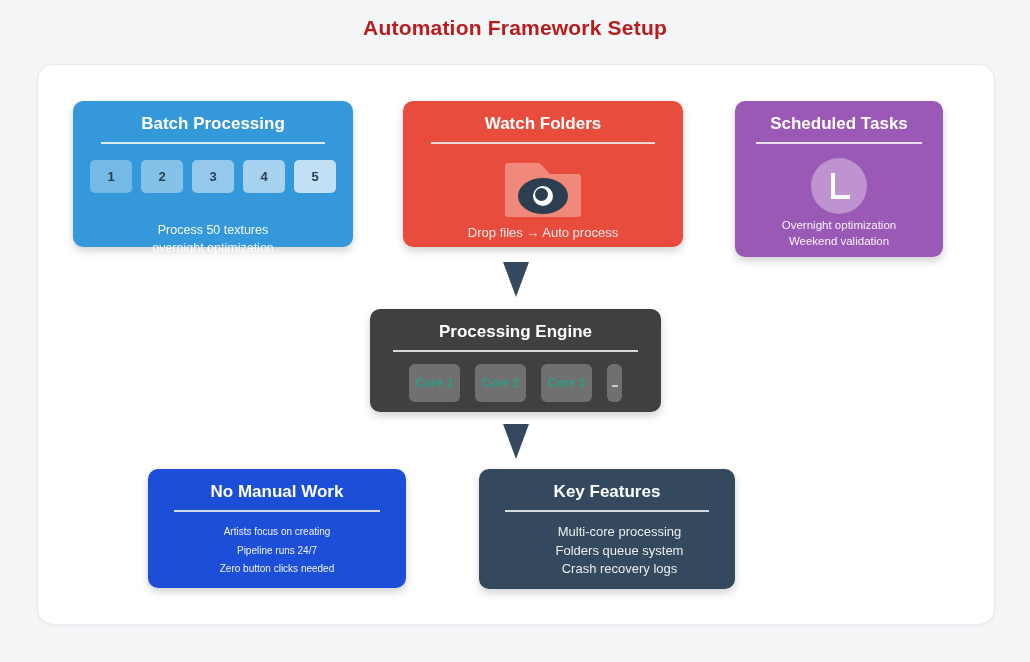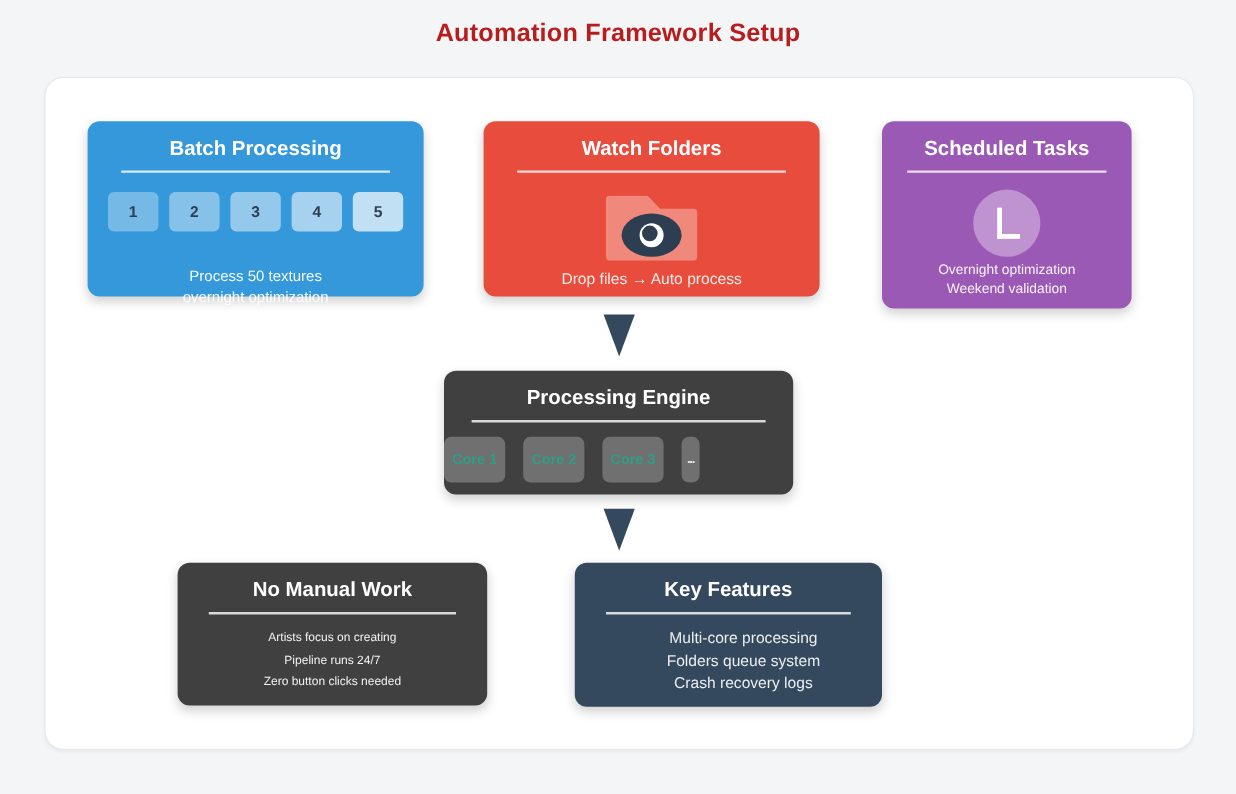--- a/index.html
+++ b/index.html
@@ -148,20 +148,21 @@
     border-left: 4px solid #ffffff;
     border-bottom: 4px solid #ffffff;
   }
   .sched-caption .caption-line { font-size: 11.5px; line-height: 15.5px; color: rgba(255,255,255,0.92); }
 
   
   .box-engine { left: 370px; top: 309px; width: 291px; height: 103px; background: #404040; }
   .box-engine .title-underline { width: 84%; }
   .core-row {
     display: flex;
+    justify-content: center;
     align-items: center;
     gap: 15px;
     margin-top: 12px;
   }
   .core-chip {
     width: 51px; height: 38px;
     border-radius: 6px;
     background: rgba(255,255,255,0.25);
     display: flex;
     align-items: center;
@@ -177,21 +178,21 @@
     display: flex;
     align-items: center;
     justify-content: center;
     font-size: 11px;
     font-weight: bold;
     letter-spacing: -1px;
     color: rgba(255,255,255,0.85);
   }
 
   
-  .box-manual { left: 148px; top: 469px; width: 258px; height: 119px; background: #404040; }
+  .box-manual { left: 148px; top: 469px; width: 258px; height: 119px; background: #1d4ed8; }
   .box-manual .caption-block { margin-top: 11px; }
   .box-manual .caption-line { font-size: 10px; line-height: 18.5px; color: rgba(255,255,255,0.93); }
 
   
   .box-features { left: 479px; top: 469px; width: 256px; height: 120px; background: #34495e; }
   .box-features .caption-block { margin-top: 11px; }
   .box-features .caption-line { font-size: 13px; line-height: 18.5px; color: rgba(255,255,255,0.9); padding-left: 25px; }
 
   
   .down-arrow {

